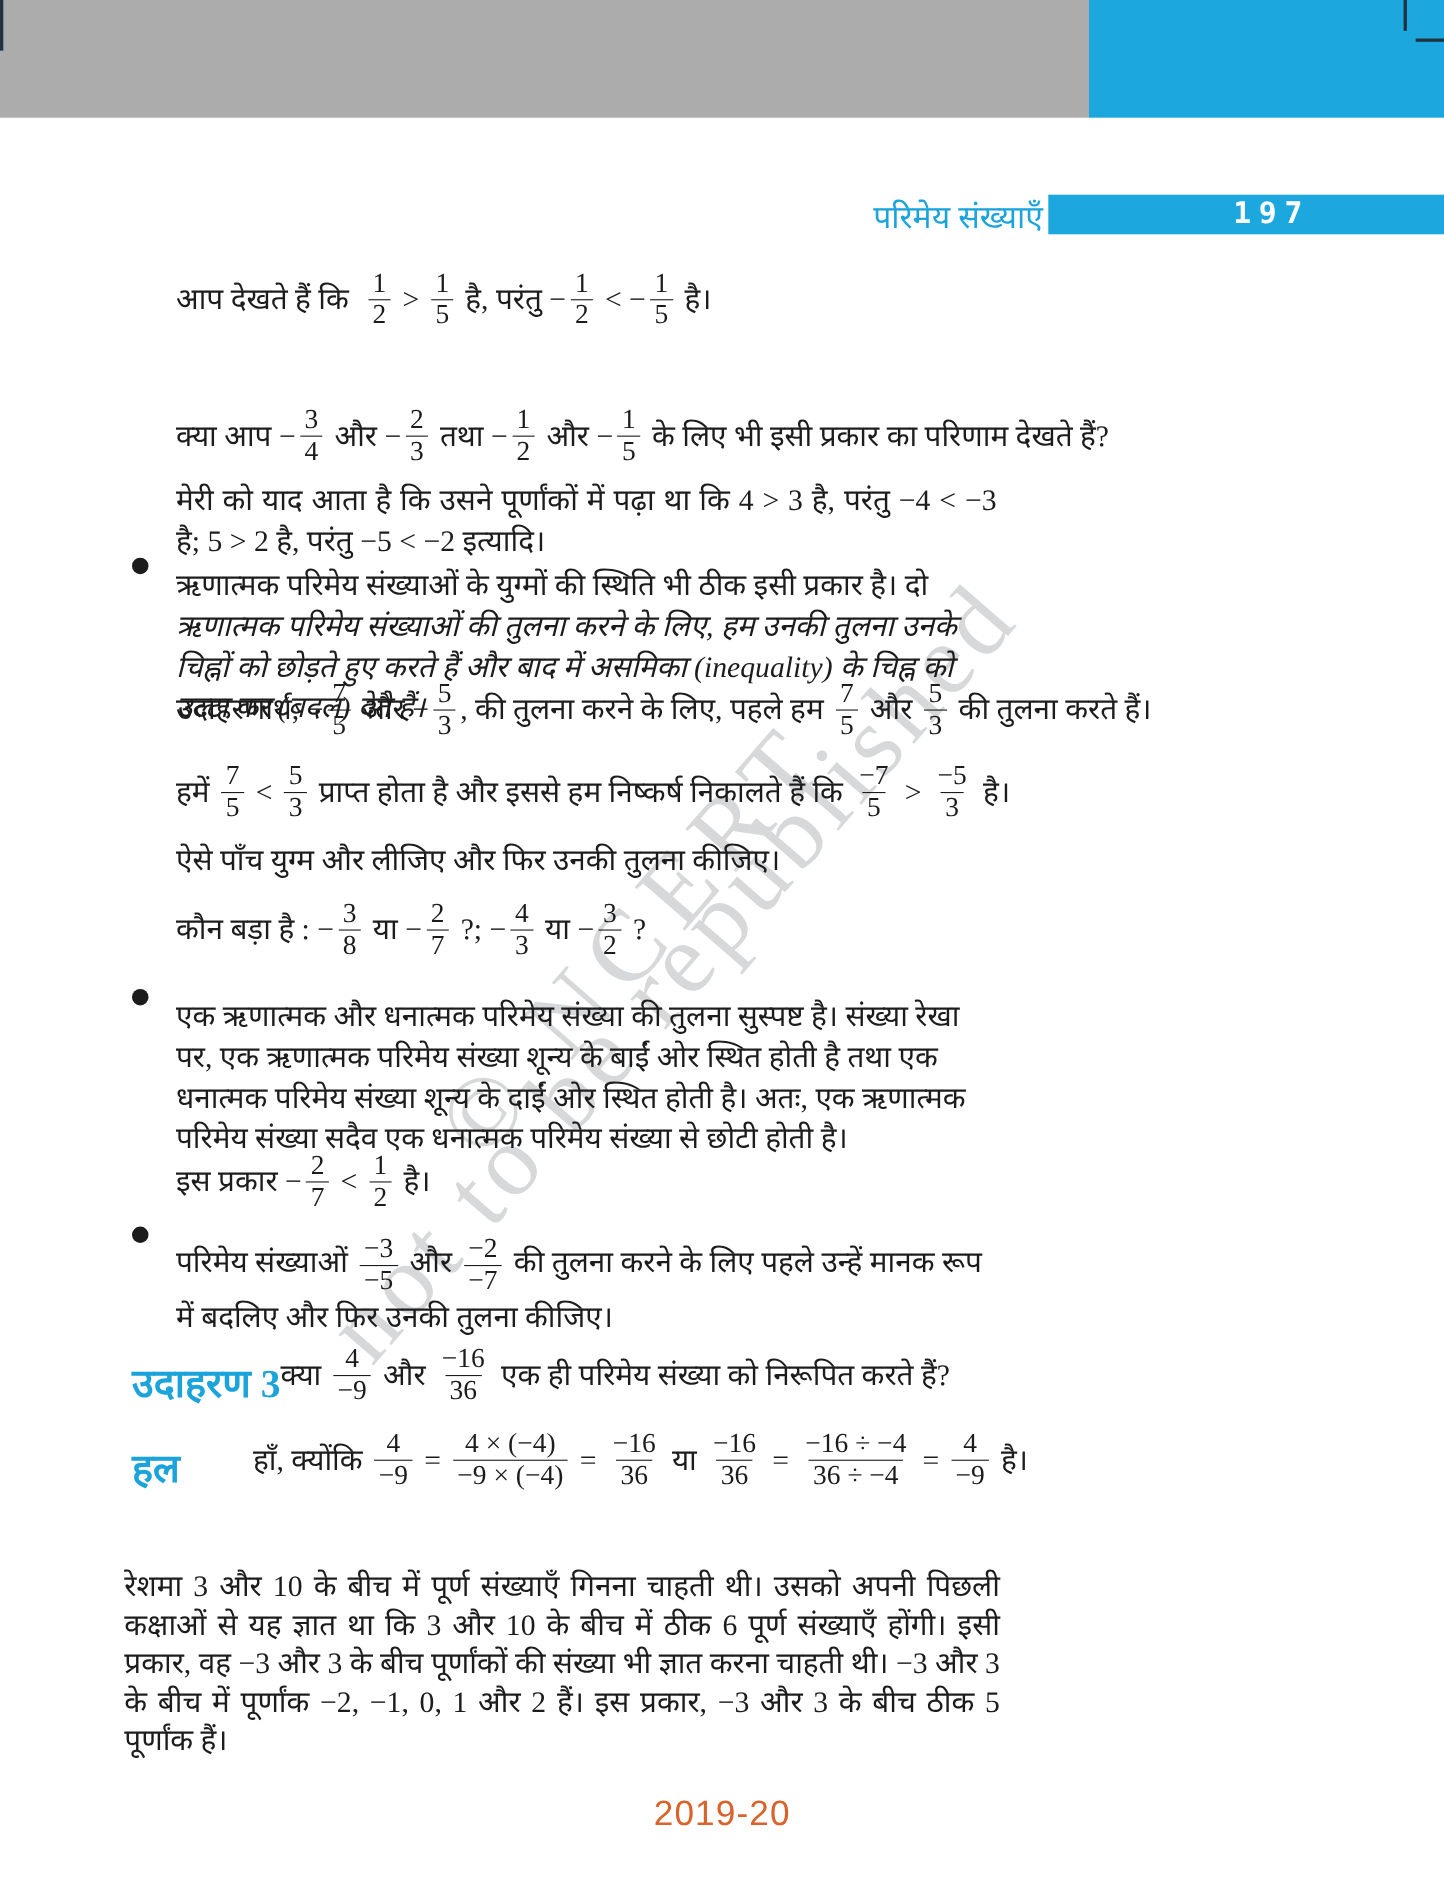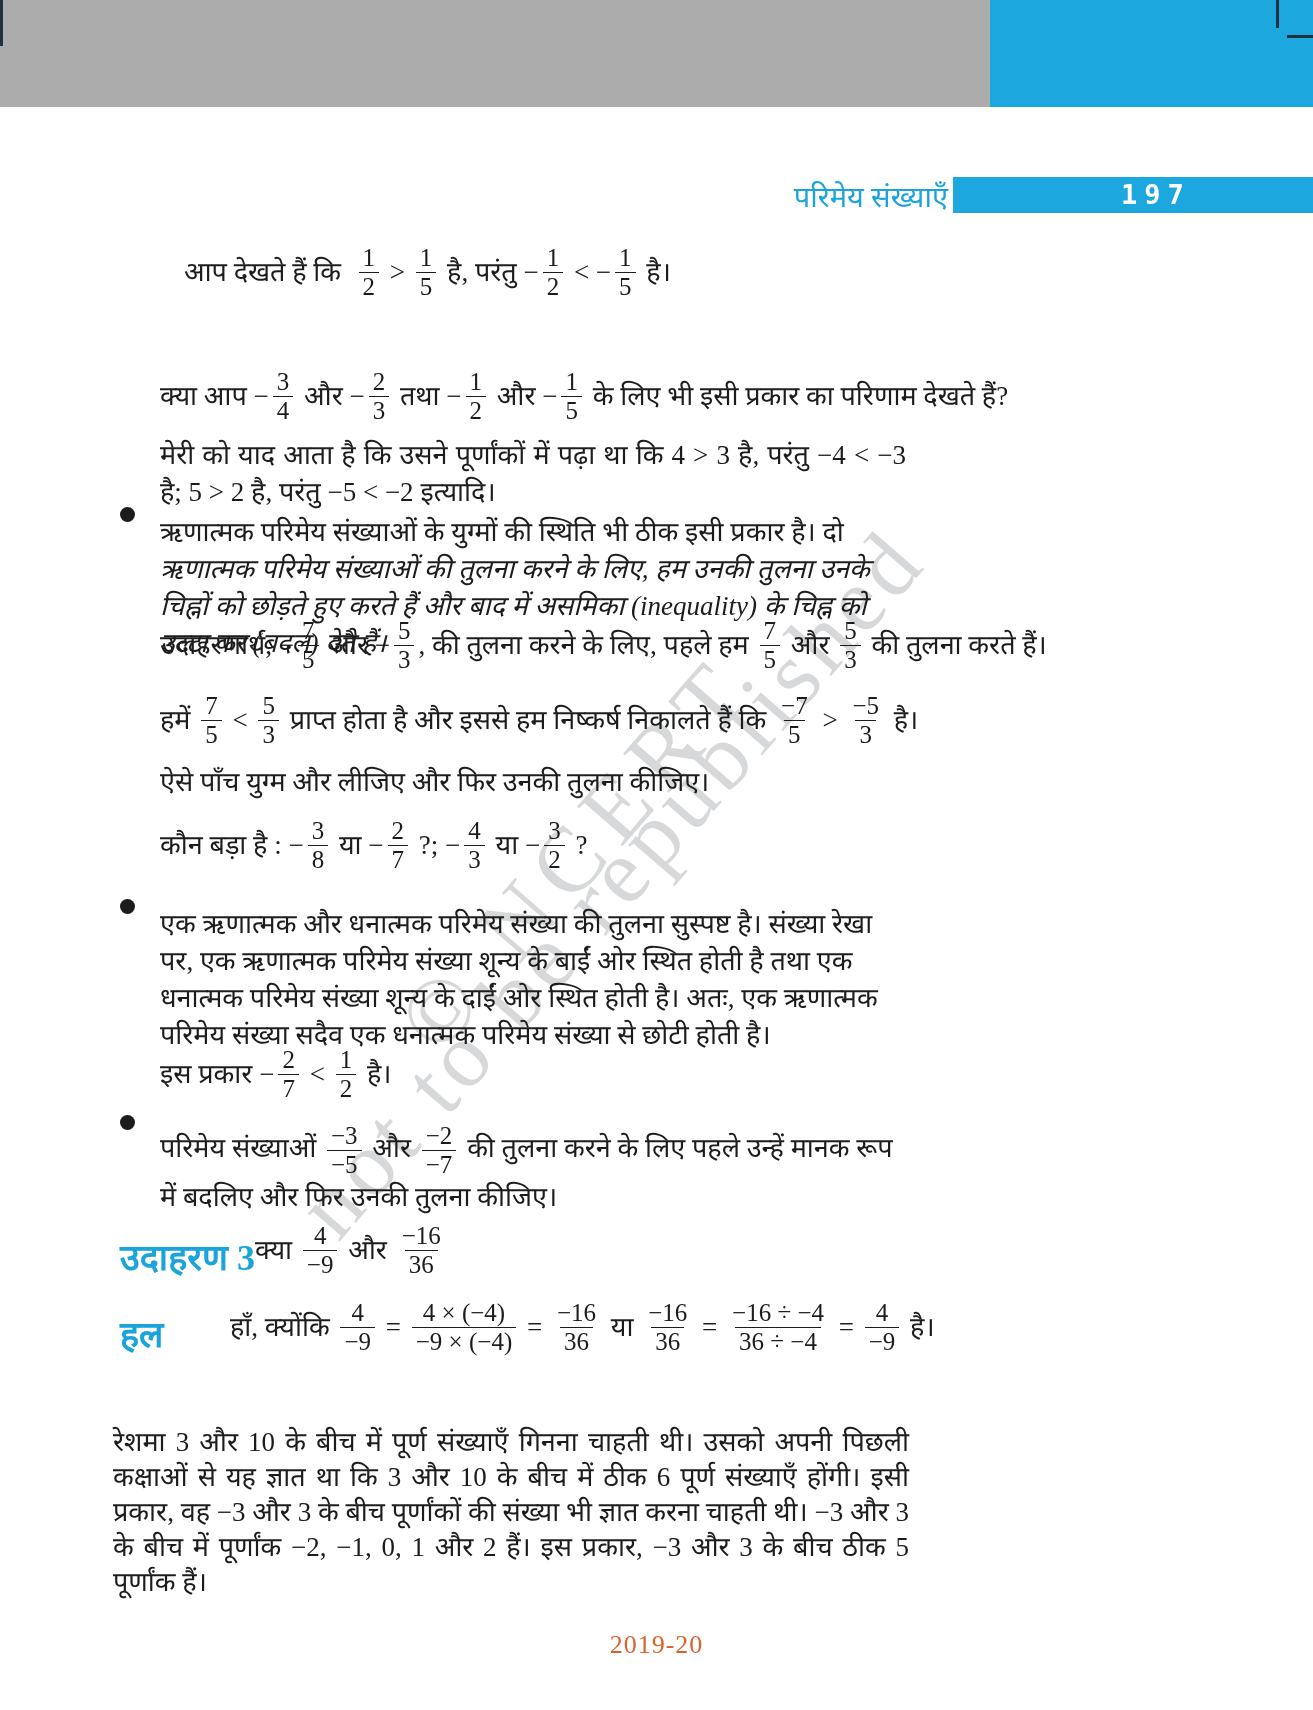--- a/index.html
+++ b/index.html
@@ -52,40 +52,40 @@
   .lbl{color:var(--accent);font-weight:bold;font-size:36px;white-space:nowrap;}
   .ex .lbl{position:absolute;left:0;top:26px;}
   .ex .bc{margin-left:135px;}
   .sol .lbl{position:absolute;left:0;top:26px;}
   .sol .bc{margin-left:110px;}
 
   .heading{color:var(--accent);font-weight:bold;font-size:31px;white-space:pre;}
   .heading .lbl{font-size:31px;margin-right:24px;}
   .heading .bc{display:inline;line-height:45px;}
 
-  .pos1{top:228px;left:160px;margin-left:24px;}
+  .pos1{top:228px;left:160px;}
   .pos2{top:352px;left:160px;}
   .pos3{top:437px;left:160px;width:746px;}
   .pos4{top:496px;left:118px;width:790px;}
   .pos5{top:601px;left:160px;}
   .pos6{top:676px;left:160px;}
   .pos7{top:764px;left:160px;}
   .pos8{top:801px;left:160px;}
   .pos9{top:888px;left:118px;width:790px;}
   .pos10{top:1030px;left:160px;}
   .pos11{top:1104px;left:118px;width:790px;}
   .pos12{top:1206px;left:120px;width:830px;}
   .pos13{top:1283px;left:120px;width:860px;}
   .pos14{top:1370px;left:113px;}
   .pos15{top:1425px;left:113px;width:796px;}
   .pos15 .bc{line-height:35px;}
 
   .footer{position:absolute;top:1630px;left:0;width:100%;text-align:center;
-          color:var(--footer-orange);font-size:26px;letter-spacing:1px;
-          font-family:Liberation Serif, serif;}
+          color:var(--footer-orange);font-size:32px;letter-spacing:1px;
+          font-family:Liberation Sans, sans-serif;}
 </style>
 </head>
 <body>
 
 <div class="page">
 
   <div class="topbar-gray"></div>
   <div class="topbar-cyan"></div>
   <div class="cropmark-left"></div>
   <div class="cropmark-v"></div>
@@ -147,21 +147,21 @@
           <span class="fn">−3</span>
           <span class="fd">−5</span>
         </span><span class="seg-t"> और </span><span class="frac">
           <span class="fn">−2</span>
           <span class="fd">−7</span>
         </span><span class="seg-t"> की तुलना करने के लिए पहले उन्हें मानक रूप में बदलिए और फिर उनकी तुलना कीजिए।</span></div>
   </div>
 
   <div class="blk pos12 ex fracline">
     <span class="lbl">उदाहरण 3</span>
-    <div class="bc"><span class="seg-t">क्या </span><span class="frac"><span class="fn">4</span><span class="fd">−9</span></span><span class="seg-t"> और </span><span class="frac"><span class="fn">−16</span><span class="fd">36</span></span></div>
+    <div class="bc"><span class="seg-t">क्या </span><span class="frac"><span class="fn">4</span><span class="fd">−9</span></span><span class="seg-t"> और </span><span class="frac"><span class="fn">−16</span><span class="fd">36</span></span><span class="seg-t"> एक ही परिमेय संख्या को निरूपित करते हैं?</span></div>
   </div>
 
   <div class="blk pos13 sol fracline">
     <span class="lbl">हल</span>
     <div class="bc"><span class="seg-t">हाँ, क्योंकि </span><span class="frac"><span class="fn">4</span><span class="fd">−9</span></span><span class="seg-m"> = </span><span class="frac"><span class="fn">4 × (−4)</span><span class="fd">−9 × (−4)</span></span><span class="seg-m"> = </span><span class="frac"><span class="fn">−16</span><span class="fd">36</span></span><span class="seg-t"> या </span><span class="frac"><span class="fn">−16</span><span class="fd">36</span></span><span class="seg-m"> = </span><span class="frac"><span class="fn">−16 ÷ −4</span><span class="fd">36 ÷ −4</span></span><span class="seg-m"> = </span><span class="frac"><span class="fn">4</span><span class="fd">−9</span></span><span class="seg-t"> है।</span></div>
   </div>
 
 
   <div class="blk pos15 flow">
       <div class="bc"><span class="seg-t">रेशमा 3 और 10 के बीच में पूर्ण संख्याएँ गिनना चाहती थी। उसको अपनी पिछली कक्षाओं से यह ज्ञात था कि 3 और 10 के बीच में ठीक 6 पूर्ण संख्याएँ होंगी। इसी प्रकार, वह −3 और 3 के बीच पूर्णांकों की संख्या भी ज्ञात करना चाहती थी। −3 और 3 के बीच में पूर्णांक −2, −1, 0, 1 और 2 हैं। इस प्रकार, −3 और 3 के बीच ठीक 5 पूर्णांक हैं।</span></div>

